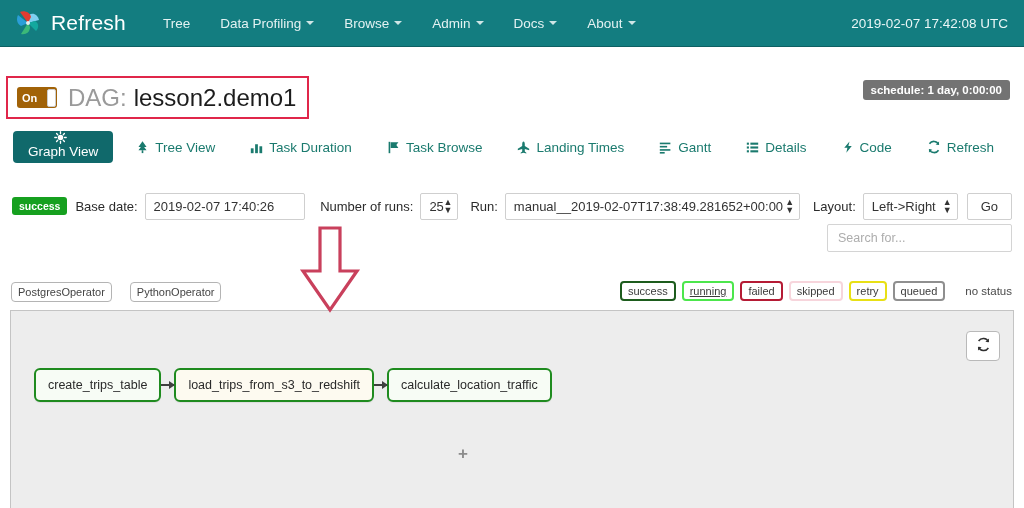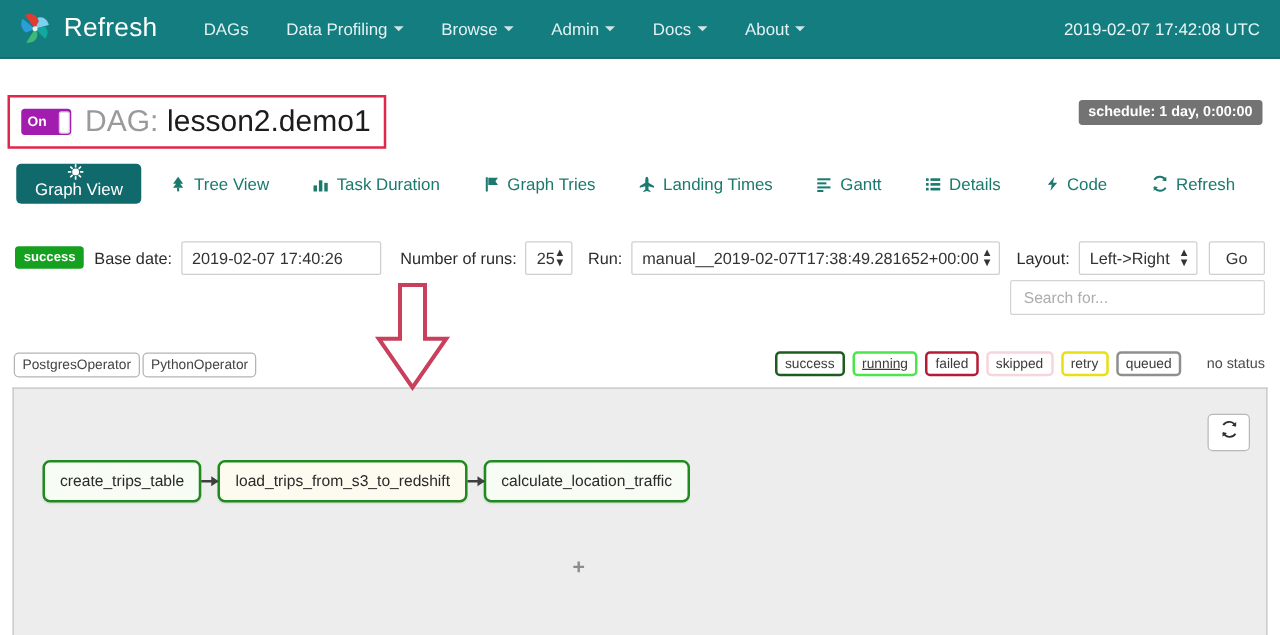--- a/index.html
+++ b/index.html
@@ -60,21 +60,21 @@
   .title-box {
     position: absolute; left: 6px; top: 76px;
     width: 303px; height: 43px;
     border: 2.5px solid #e0264a;
     display: flex; align-items: center;
     padding-left: 9px;
     background: #ffffff;
   }
   .toggle {
     width: 40px; height: 21px;
-    background: #a21caf;
+    background: #a16207;
     border-radius: 3px;
     display: flex; align-items: center;
     position: relative; cursor: pointer;
     flex: none;
   }
   .toggle-label {
     color: #ffffff; font-size: 11px; font-weight: bold;
     margin-left: 5px;
   }
   .toggle-knob {
@@ -159,31 +159,31 @@
     display: flex; flex-direction: column;
   }
   .go-btn {
     border: 1px solid #cfcfcf; background: #ffffff;
     height: 27px; font-size: 13px; color: #333333;
     padding: 0 13px; border-radius: 2px; cursor: pointer;
     display: flex; align-items: center;
   }
   .search-box {
     position: absolute; right: 12px; top: 224px;
-    width: 204px; height: 28px;
+    width: 185px; height: 28px;
     border: 1px solid #d4d4d4; background: #ffffff;
     display: flex; align-items: center;
     padding-left: 10px; font-size: 12.5px; color: #adadad;
     border-radius: 2px;
   }
 
   
   .op-row {
     position: absolute; left: 11px; top: 282px;
-    display: flex; align-items: flex-end; gap: 2px;
+    display: flex; align-items: flex-end; gap: 18px;
   }
   .op-badge {
     border: 1px solid #b4b4b4; border-radius: 4px;
     font-size: 11px; color: #444444;
     padding: 3px 6px; background: #ffffff;
     white-space: nowrap;
   }
 
   
   .legend {
@@ -273,21 +273,21 @@
           <path d="M16 15 L8 4 C12 2 18 4 19 9 Z" fill="#e03c31"></path>
           <path d="M16 15 L24 23 C27 20 27 15 23 13 Z" fill="#13a89e"></path>
           <circle cx="16" cy="15" r="2" fill="#ffffff" opacity=".85"></circle>
         </svg>
       </span>
       <span class="brand-name">Refresh</span>
     </div>
 
     <div class="navlinks">
       <div class="navlink">
-        <span>DAGs</span>
+        <span>Tree</span>
       </div>
       <div class="navlink">
         <span>Data Profiling</span>
         <span class="caret"></span>
       </div>
       <div class="navlink">
         <span>Browse</span>
         <span class="caret"></span>
       </div>
       <div class="navlink">
@@ -360,21 +360,21 @@
       <span>Task Duration</span>
     </div>
 
     <div class="tab">
       <span class="ic">
         <svg width="13" height="13" viewBox="0 0 16 16">
             <rect x="2" y="1" width="2" height="14" fill="#1a7a6e"></rect>
             <path d="M4.5 1.5 H14 L11.5 5 L14 8.5 H4.5 Z" fill="#1a7a6e"></path>
           </svg>
       </span>
-      <span>Graph Tries</span>
+      <span>Task Browse</span>
     </div>
 
     <div class="tab">
       <span class="ic">
         <svg width="13" height="13" viewBox="0 0 16 16">
             <path d="M8 0.5 C9 0.5 9.6 2 9.6 4 L9.6 6.3 L15 9.6 V11.4 L9.6 9.8 L9.6 13 L11.5 14.4 V15.5 L8 14.6 L4.5 15.5 V14.4 L6.4 13 L6.4 9.8 L1 11.4 V9.6 L6.4 6.3 L6.4 4 C6.4 2 7 0.5 8 0.5 Z" fill="#1a7a6e"></path>
           </svg>
       </span>
       <span>Landing Times</span>
     </div>

